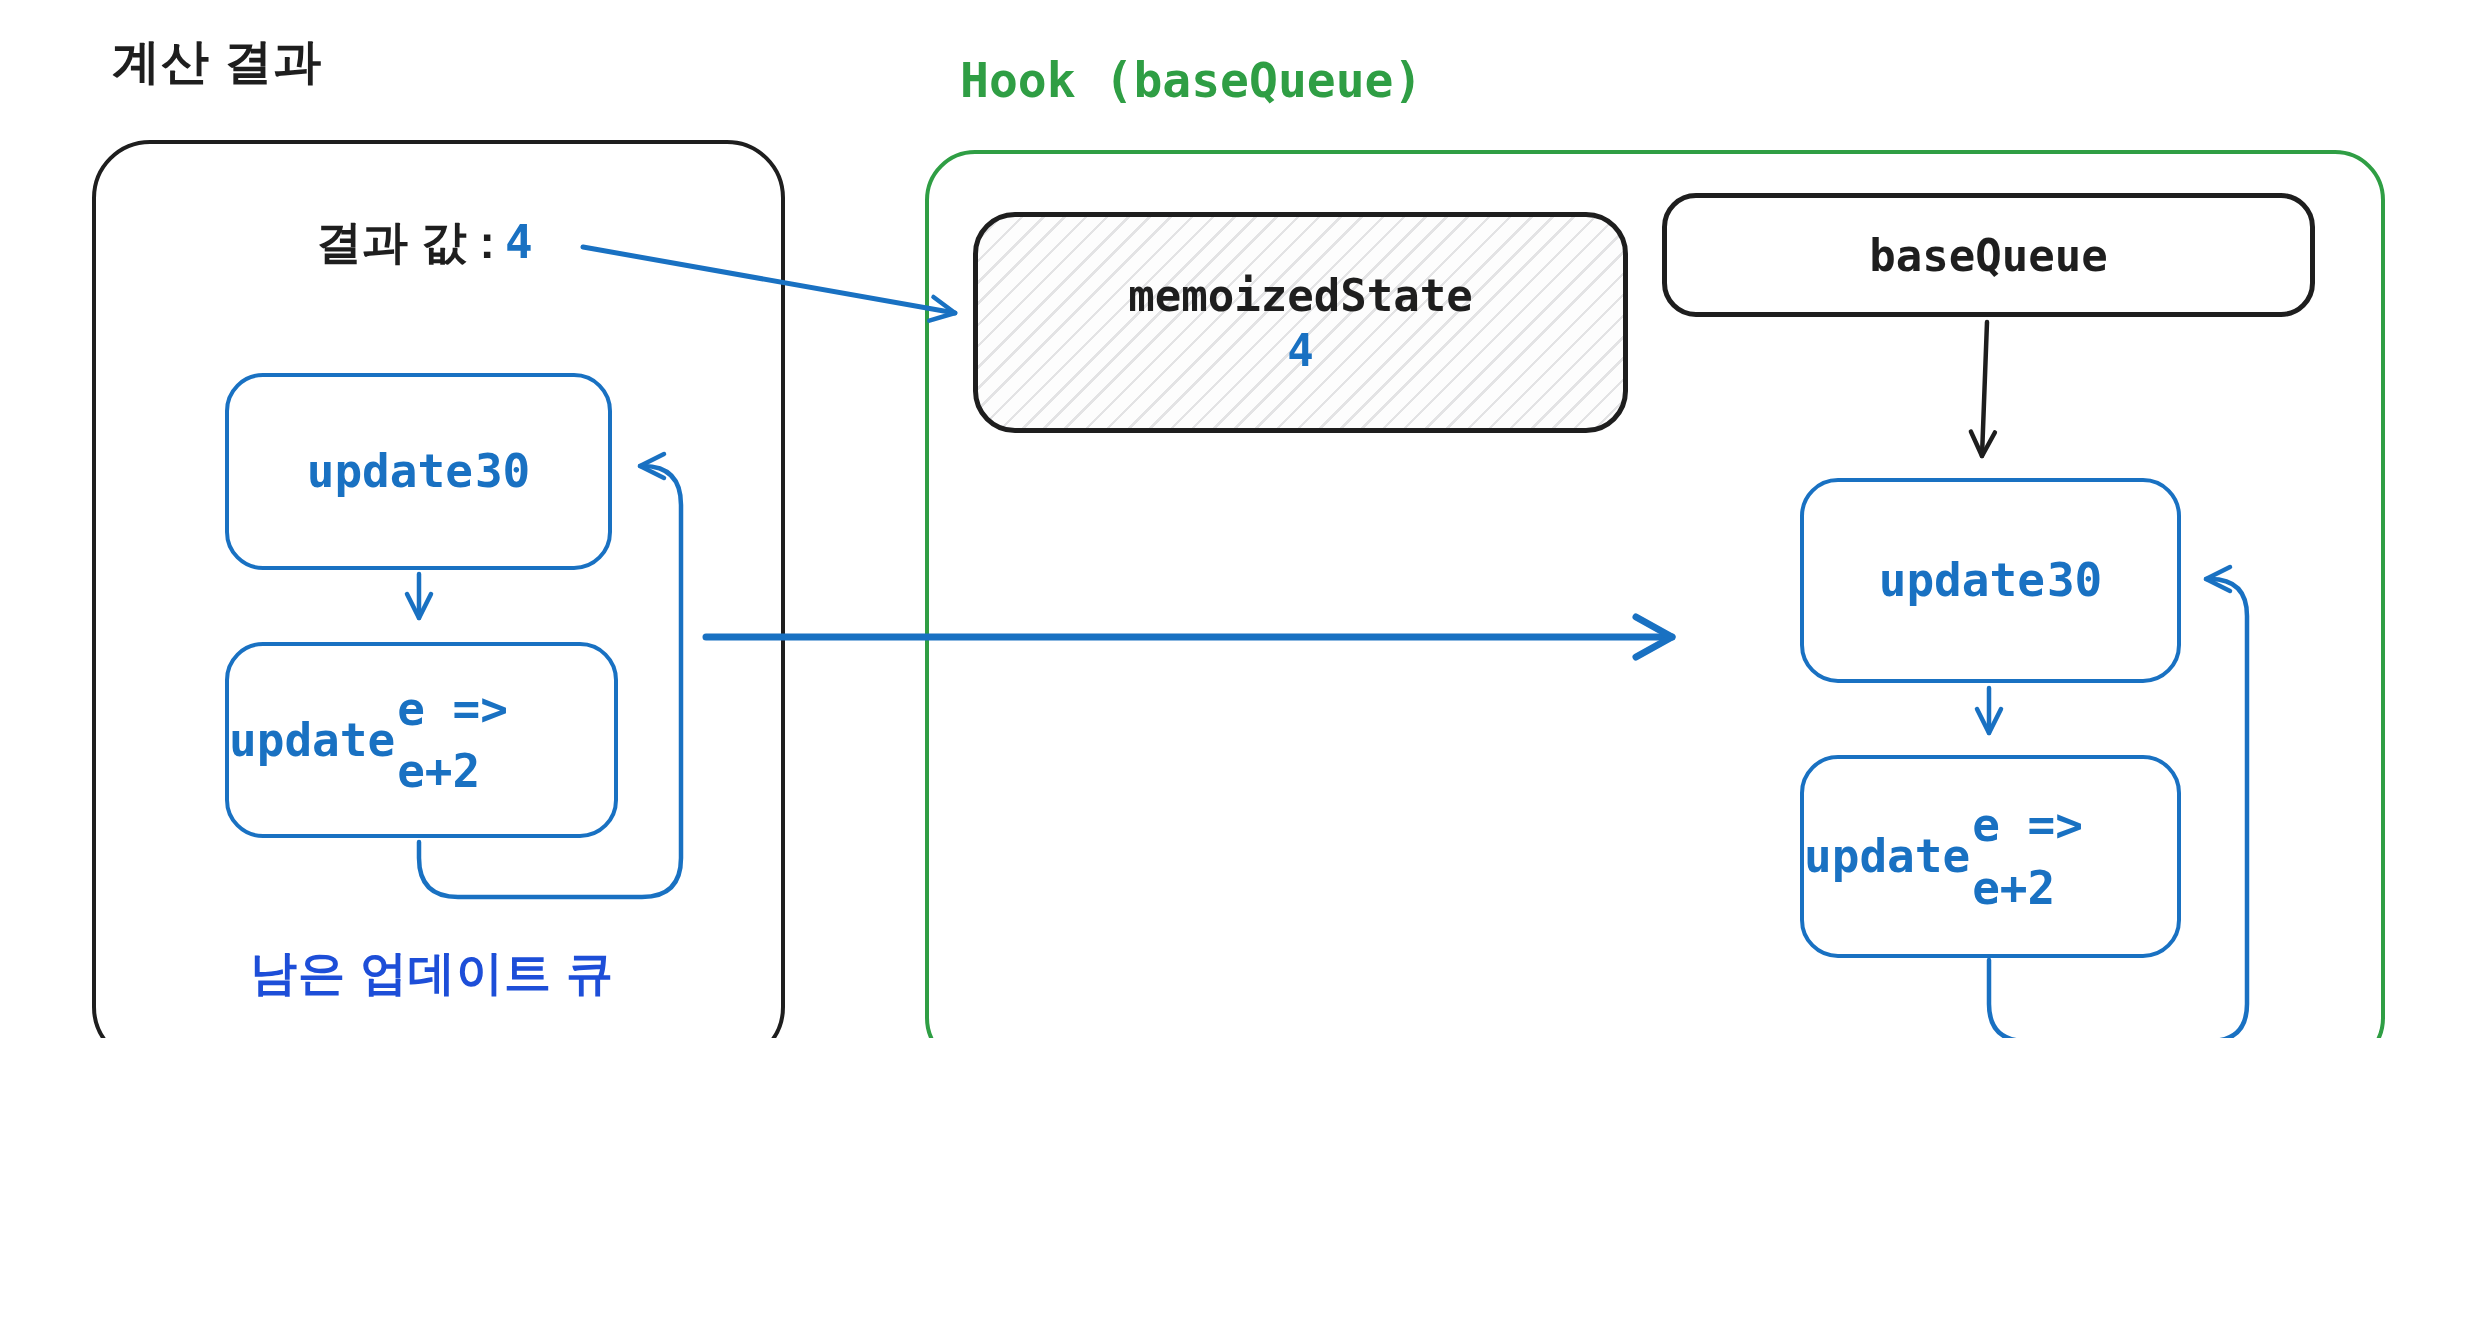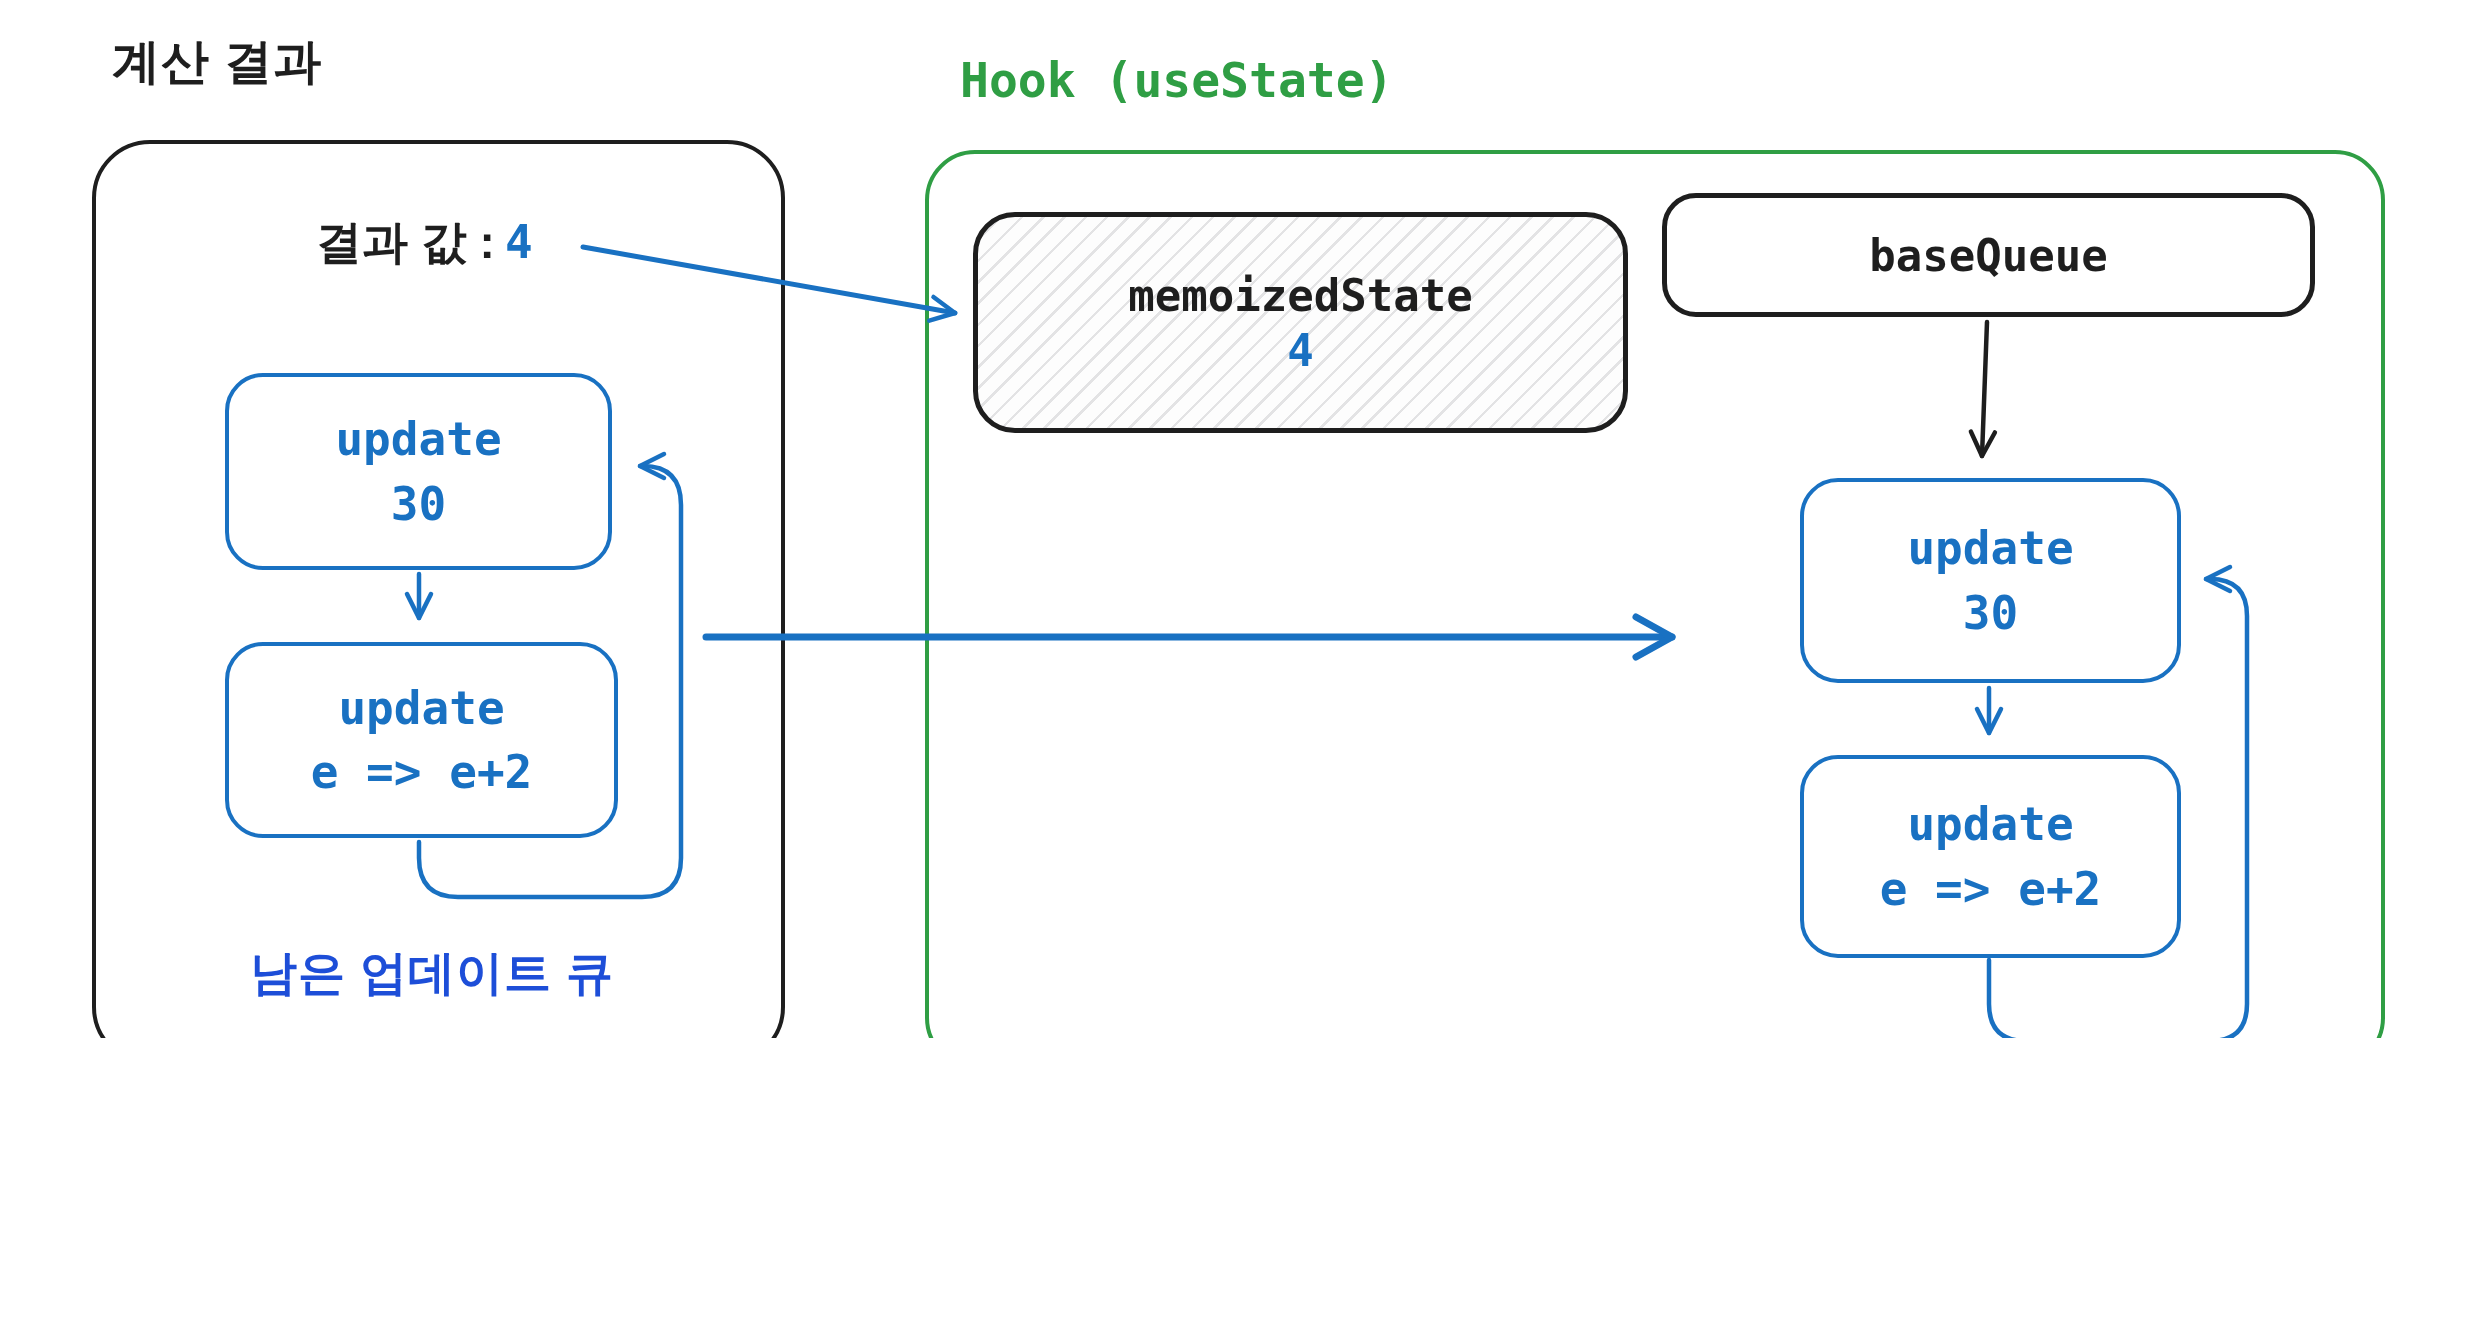--- a/index.html
+++ b/index.html
@@ -22,21 +22,21 @@
   .box-green{
     left:925px;top:150px;width:1460px;height:918px;
     border:4px solid #2f9e44;border-radius:50px;background:#ffffff;box-sizing:border-box;
   }
 
   .result-line{left:316px;top:212px;font-size:46px;font-weight:600;color:#1e1e1e;white-space:nowrap;}
   .result-line .val{color:#1971c2;font-family:"DejaVu Sans Mono", monospace;font-weight:700;padding-left:10px;}
 
   .node{
     border:4px solid #1971c2;border-radius:38px;background:#ffffff;box-sizing:border-box;
-    display:flex;flex-direction:column;align-items:center;justify-content:center;
+    display:flex;flex-direction:row;align-items:center;justify-content:center;
     color:#1971c2;font-family:"DejaVu Sans Mono", monospace;font-weight:600;
     font-size:46px;line-height:1.35;gap:2px;
   }
   .node-l1{left:225px;top:373px;width:387px;height:197px;}
   .node-l2{left:225px;top:642px;width:393px;height:196px;}
   .node-r1{left:1800px;top:478px;width:381px;height:205px;}
   .node-r2{left:1800px;top:755px;width:381px;height:203px;}
 
   .memo-box{
     left:973px;top:212px;width:655px;height:221px;
@@ -64,21 +64,21 @@
   .caption .code{font-weight:700;word-spacing:normal;}
 
   svg.overlay{position:absolute;left:0;top:0;z-index:5;pointer-events:none;}
 </style>
 </head>
 <body>
 
 <div class="canvas">
 
   <div class="abs panel-title-left ko">계산 결과</div>
-  <div class="abs panel-title-hook code">Hook (useState)</div>
+  <div class="abs panel-title-hook code">Hook (baseQueue)</div>
 
   <div class="abs box-left"></div>
 
   <div class="abs box-green"></div>
 
   <div class="abs result-line">
     <span>결과 값 :</span><span class="val">4</span>
   </div>
 
   <div class="abs node node-l1">

